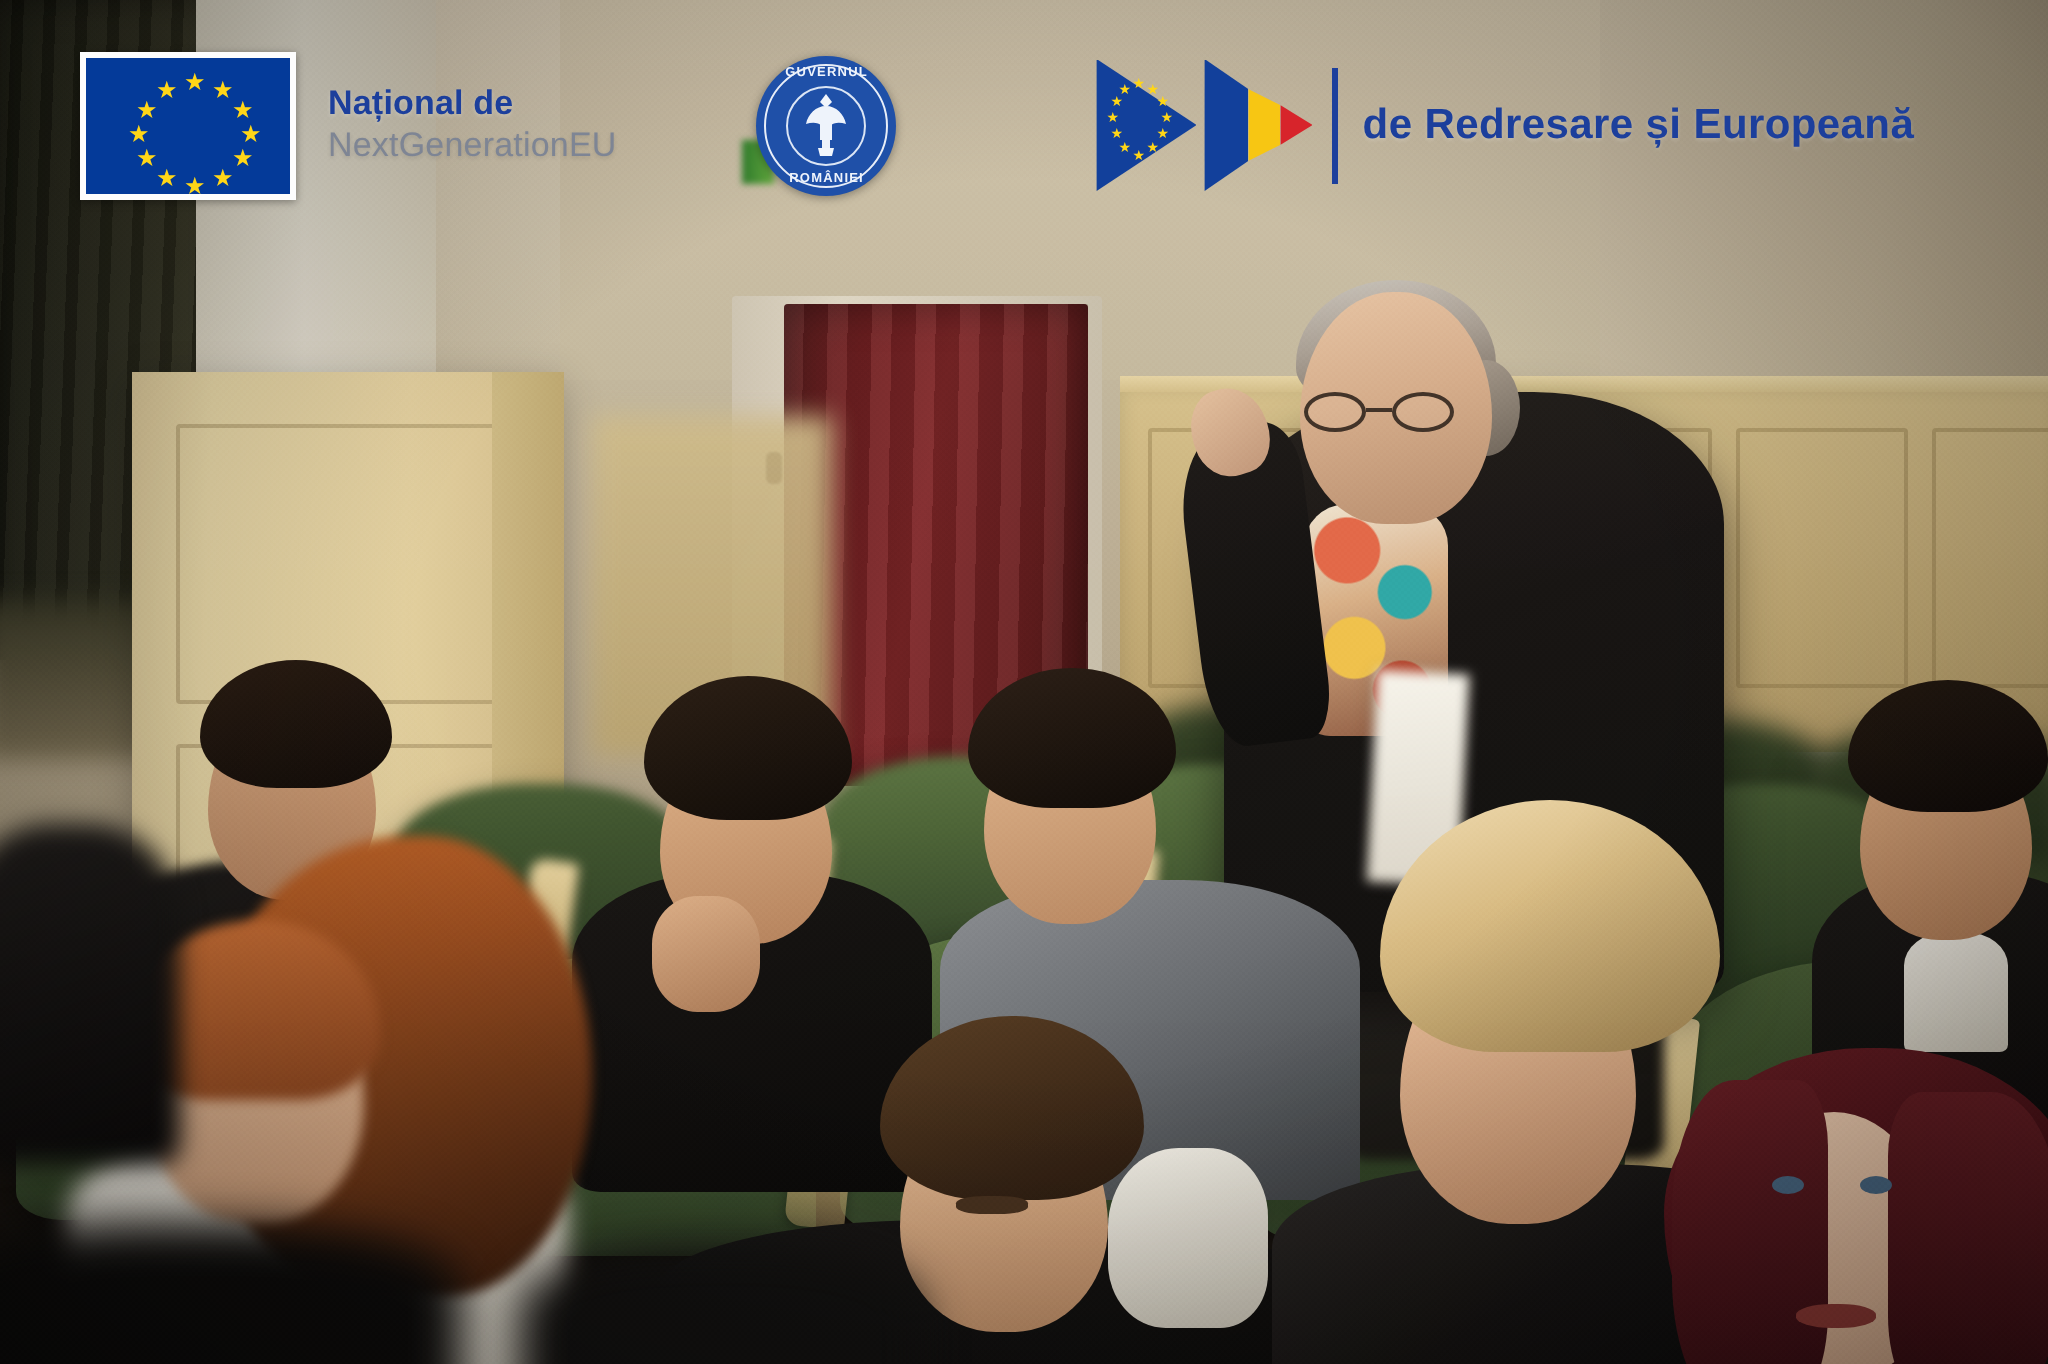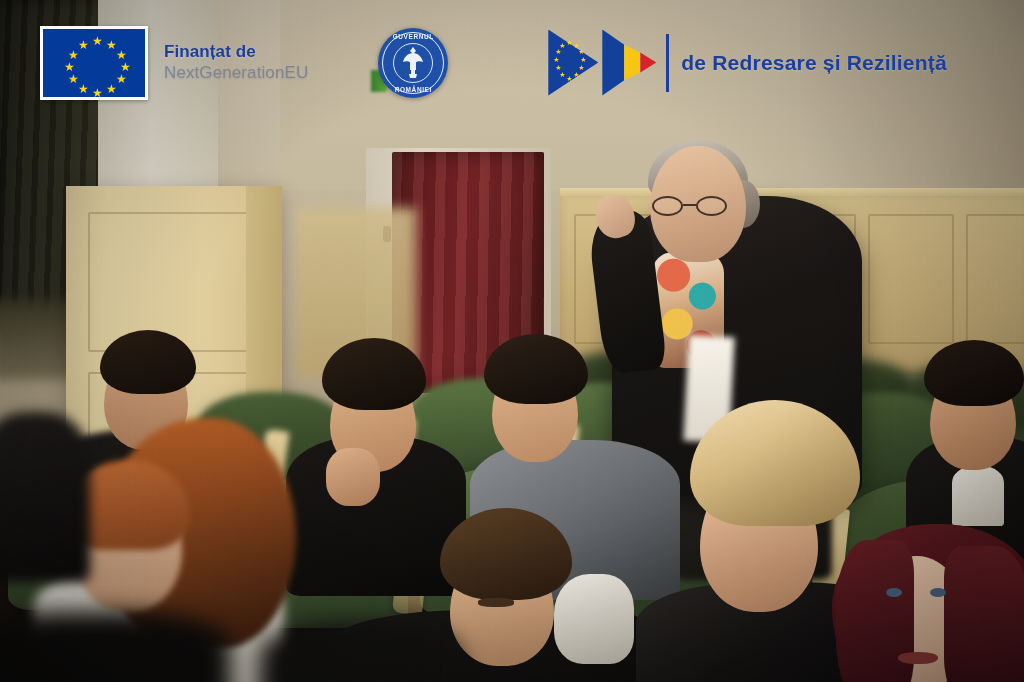--- a/index.html
+++ b/index.html
@@ -525,21 +525,21 @@
             <span>★</span>
           </div>
         <div class="eu-star" style="left:30px; top:26px;">
             <span>★</span>
           </div>
         <div class="eu-star" style="left:40px; top:16px;">
             <span>★</span>
           </div>
       </div>
       <div class="eu-text">
-        <div class="eu-l1">Finanțat de</div>
+        <div class="eu-l1">Național de</div>
         <div class="eu-l3">NextGenerationEU</div>
       </div>
     </div>
 
     <div class="gov-seal">
       <div class="gov-green"></div>
       <div class="gov-outer"></div>
       <div class="gov-ring"></div>
       <div class="gov-text-top">GUVERNUL</div>
       <div class="gov-text-bot">ROMÂNIEI</div>
@@ -572,18 +572,18 @@
           <i style="left:11px; top:12px;">★</i>
         </div>
         <div class="tri-ro">
           <div class="b"></div>
           <div class="y"></div>
           <div class="r"></div>
         </div>
       </div>
       <div class="pnrr-divider"></div>
       <div class="pnrr-text">
-        <div class="pnrr-l2">de Redresare și Reziliență</div>
+        <div class="pnrr-l2">de Redresare și Europeană</div>
       </div>
     </div>
   </div>
 
 </div>
 
 </body></html>

